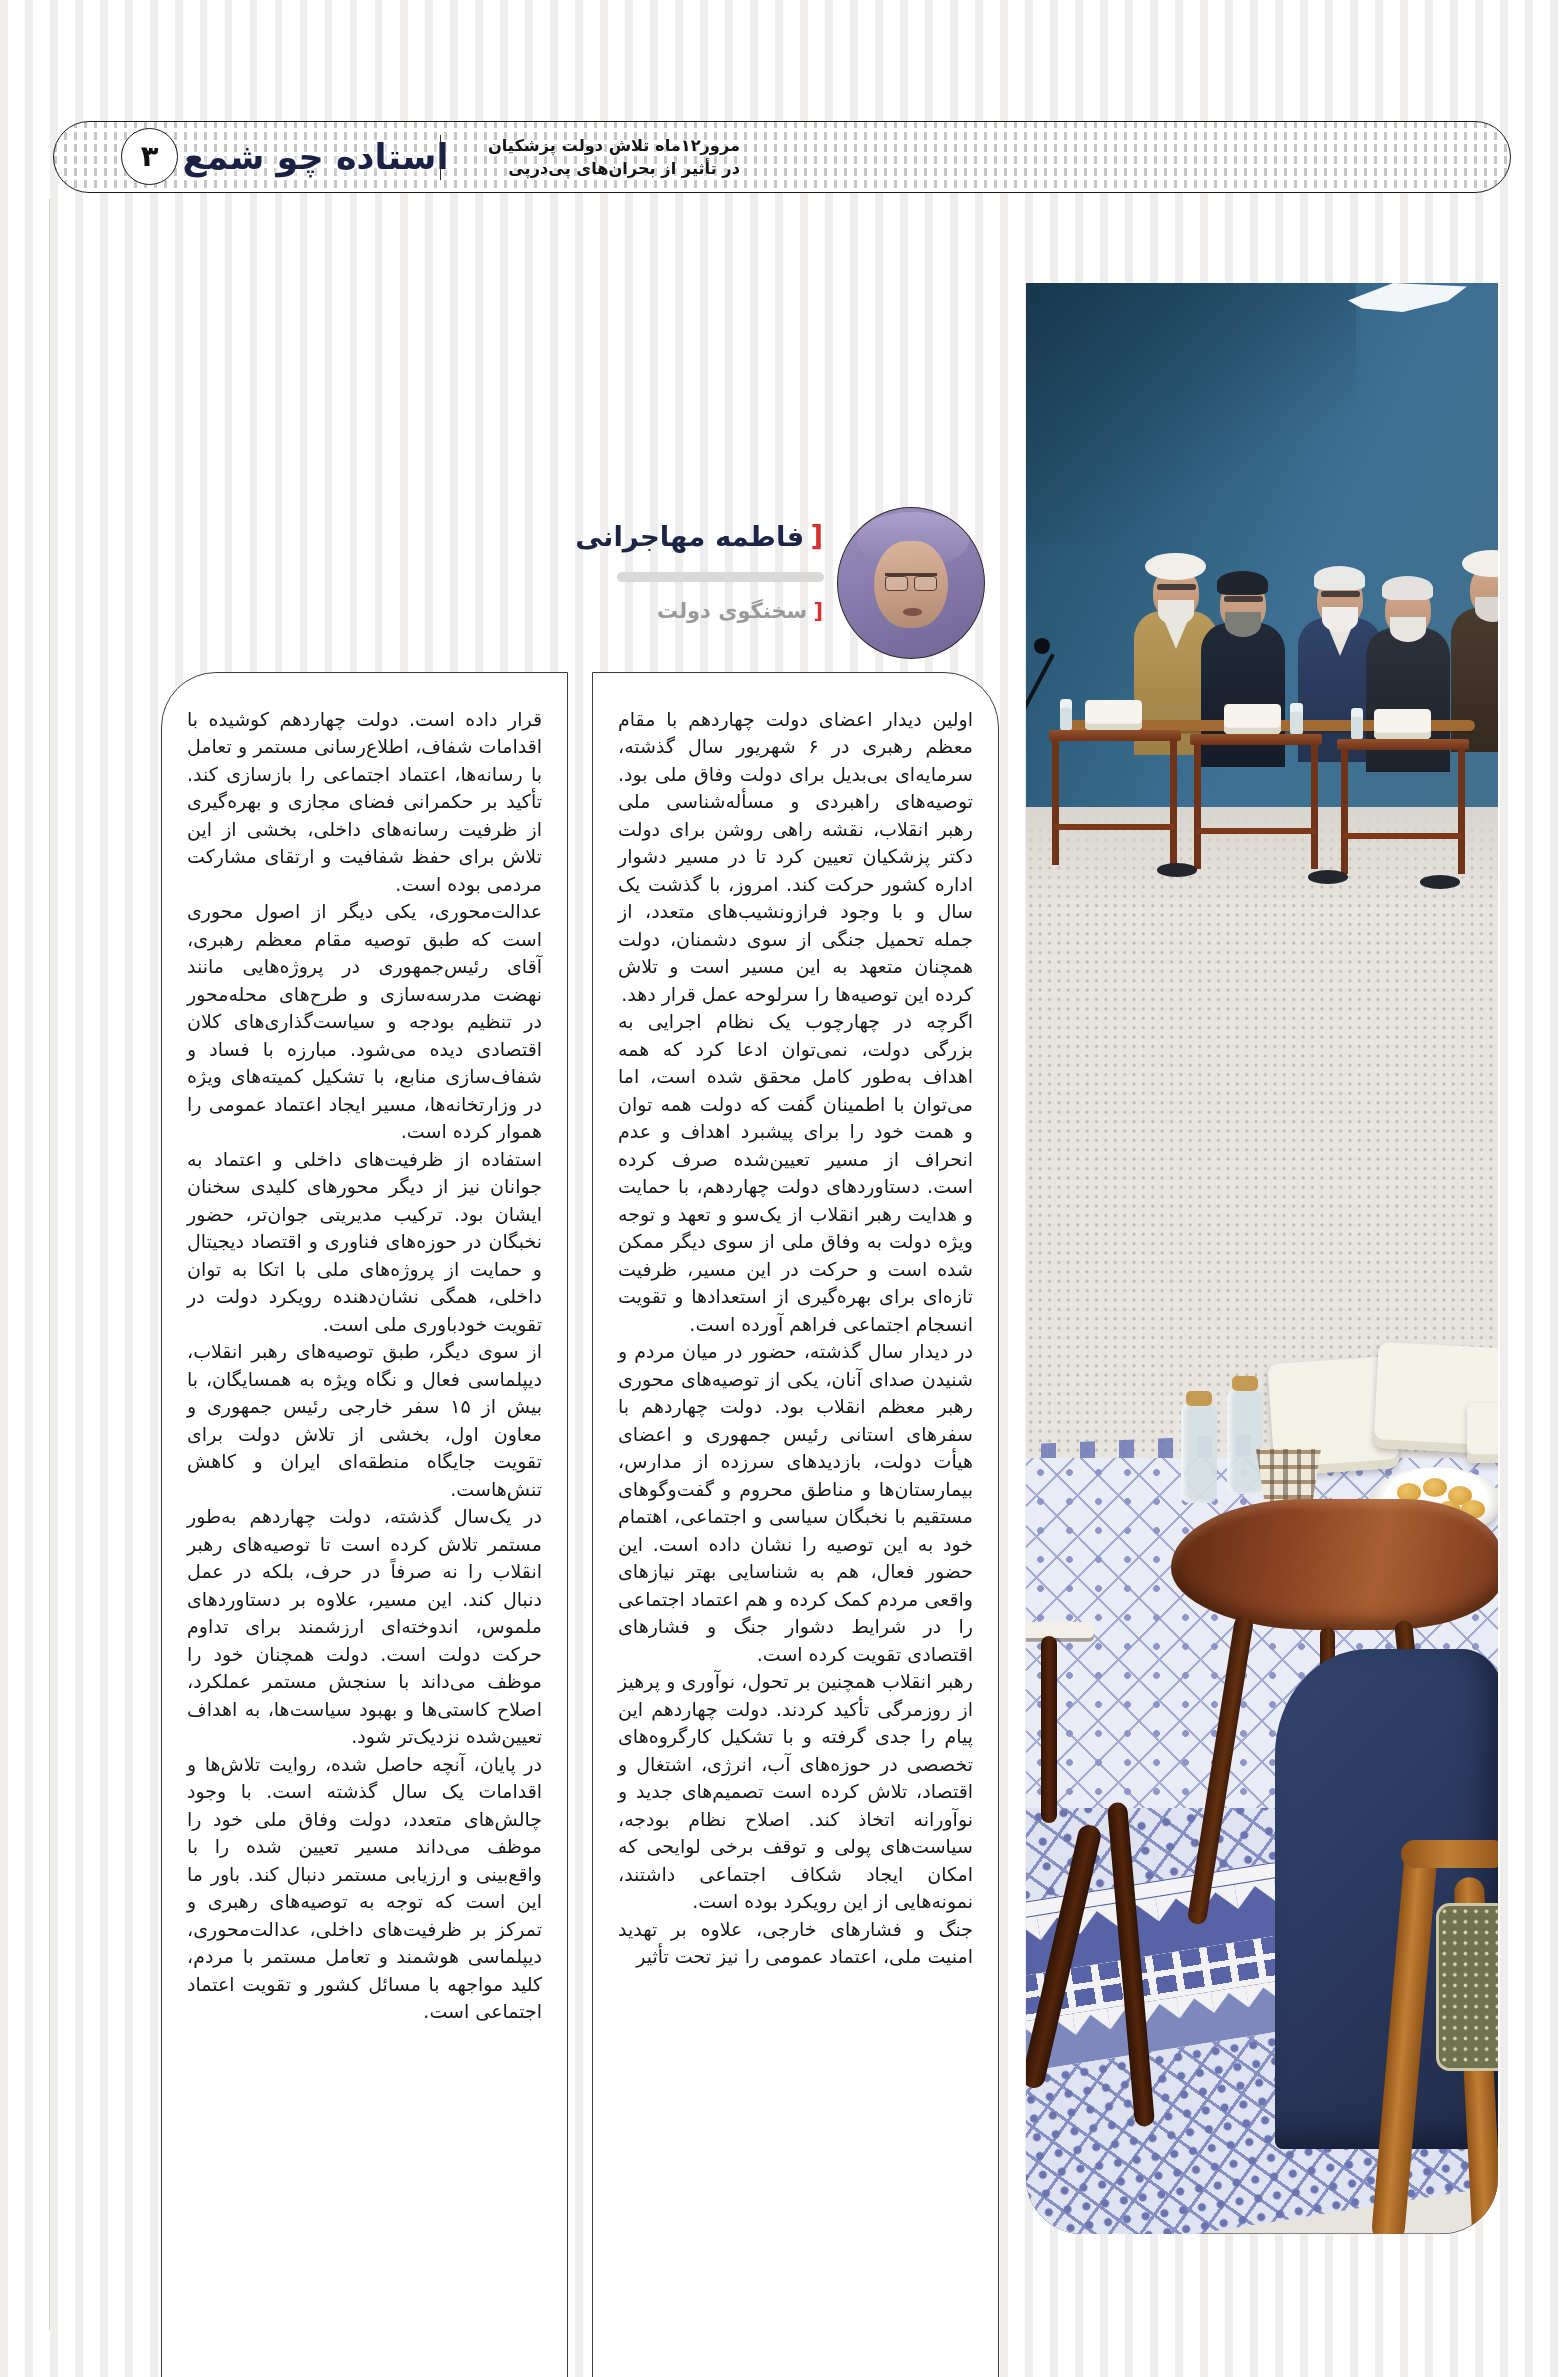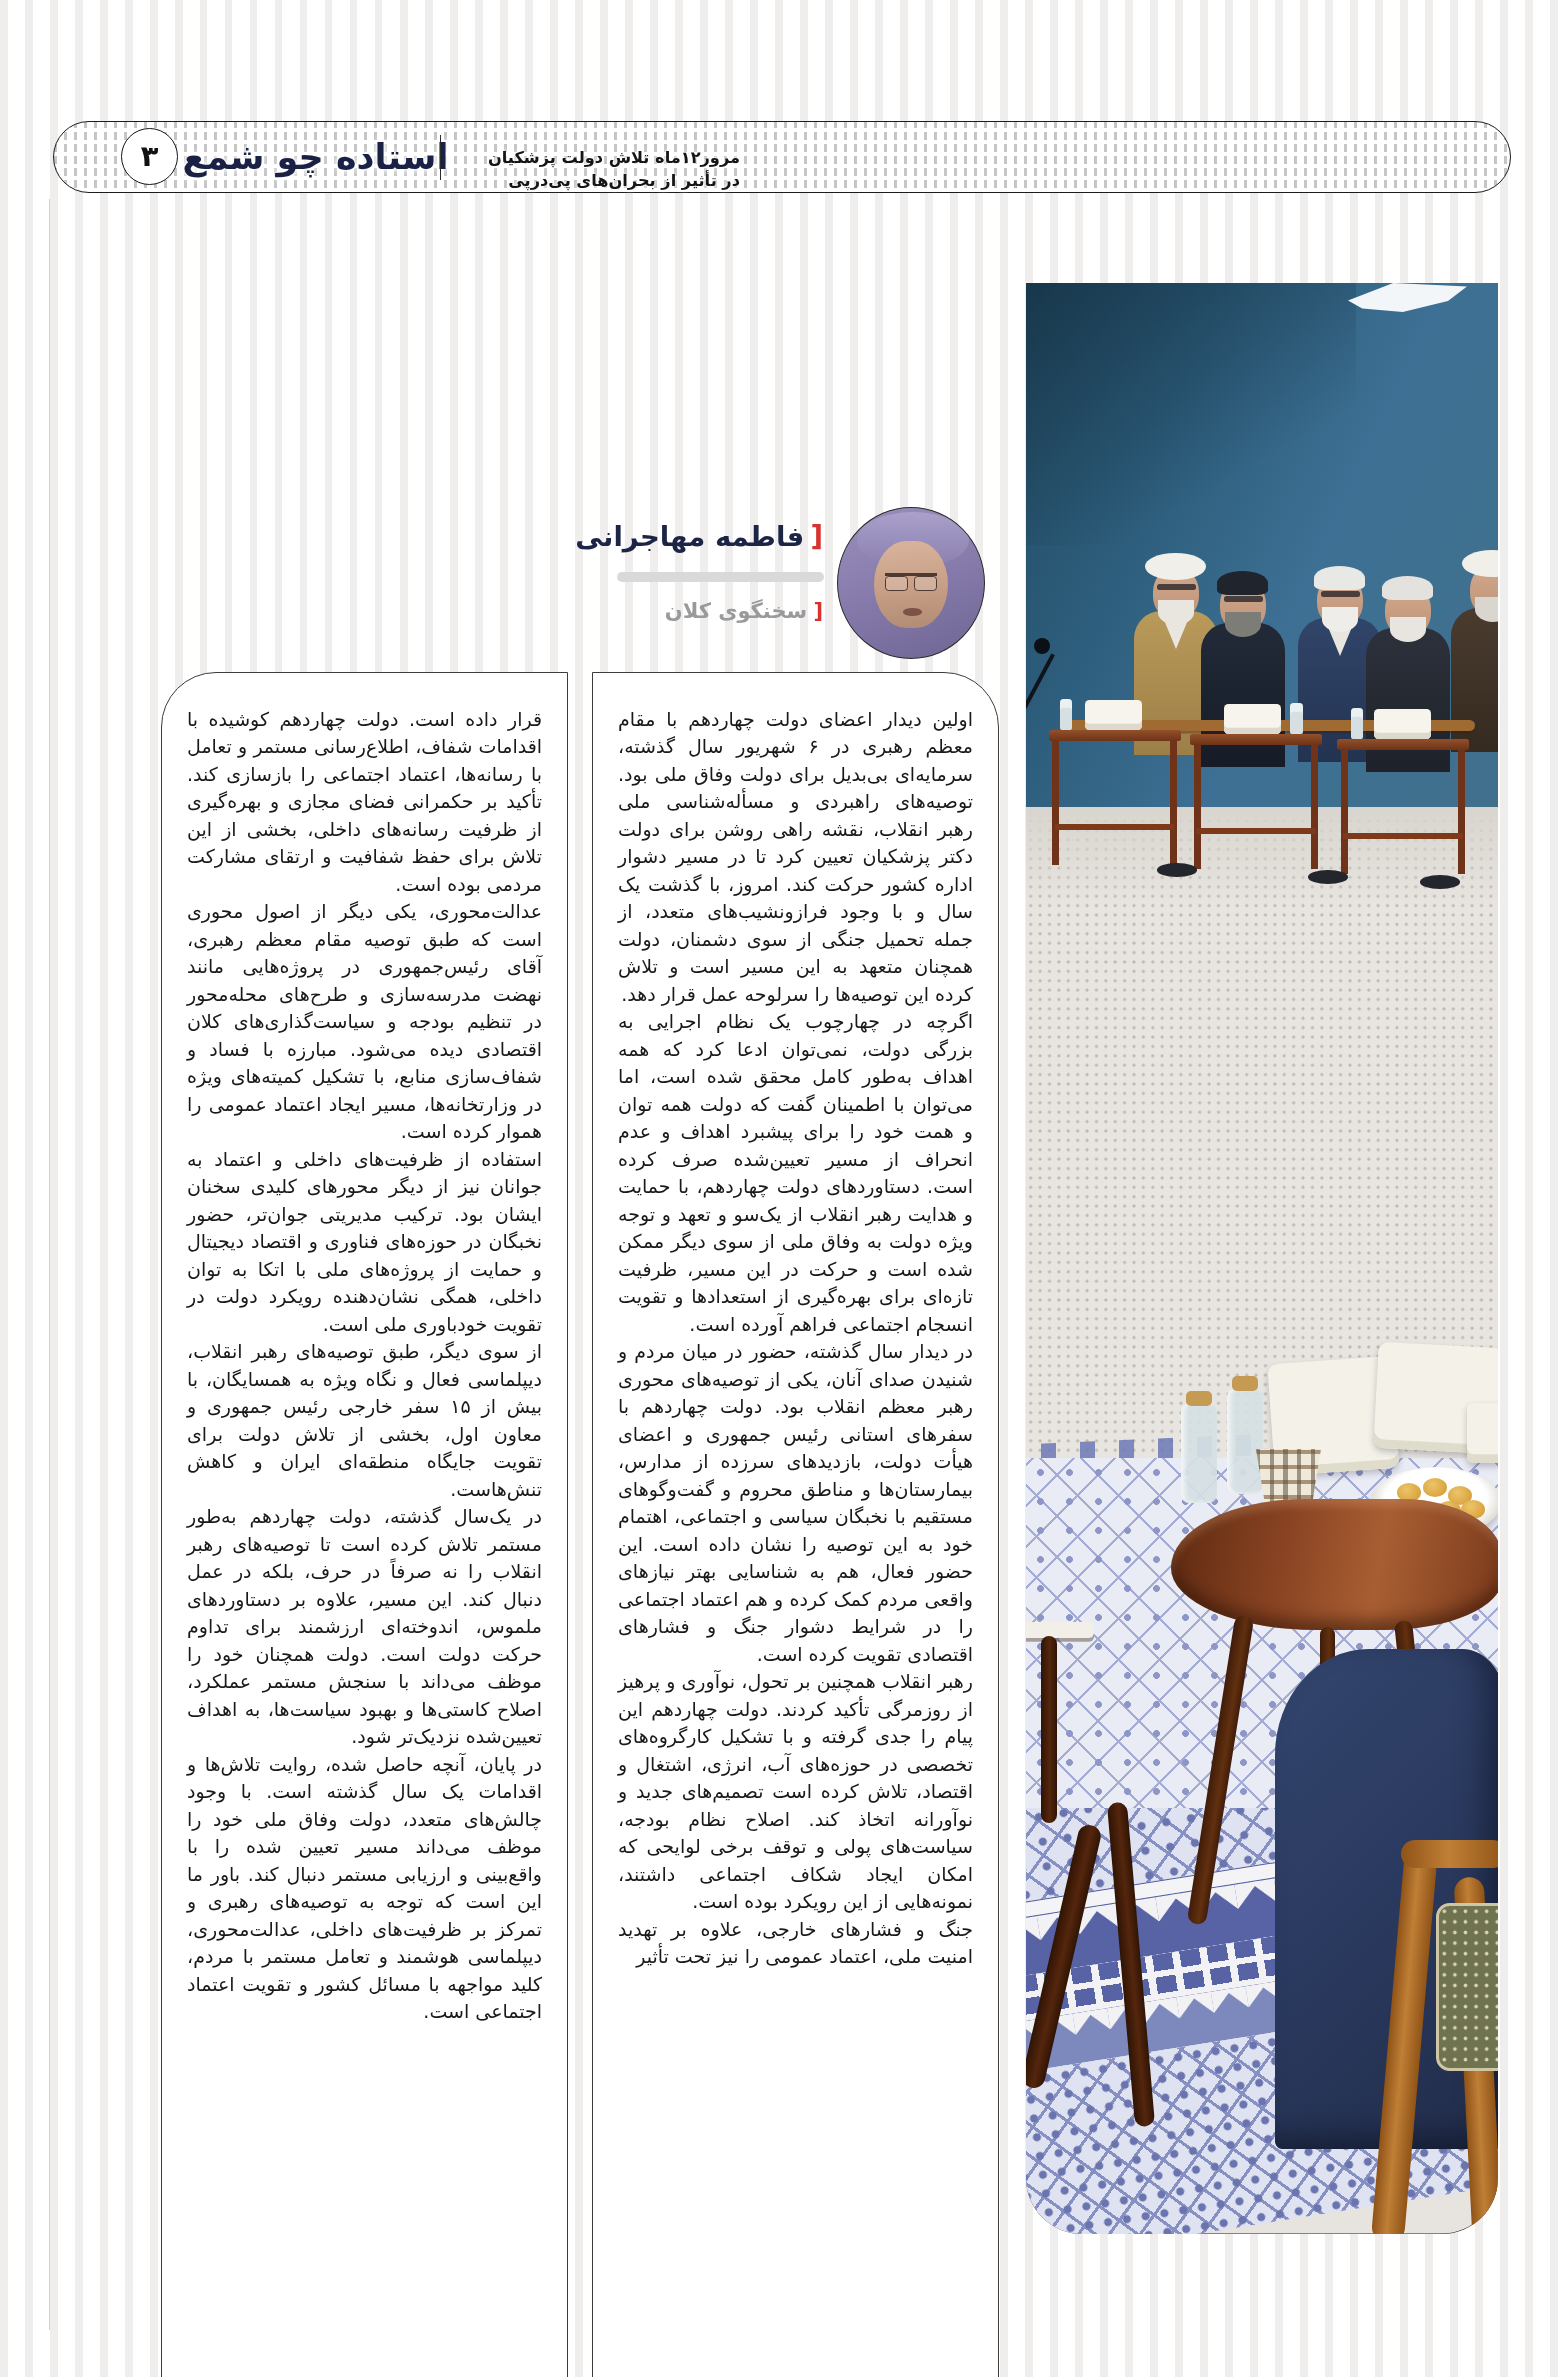--- a/index.html
+++ b/index.html
@@ -25,21 +25,21 @@
   }
   .section-title{
     position:absolute;left:149px;top:10px;width:225px;height:50px;
     display:flex;align-items:center;justify-content:center;
     font-size:35px;font-weight:bold;color:#1a2144;letter-spacing:-0.6px;
     text-shadow:0 0 3.7px #fff,0 0 6.2px #fff,0 0 8.7px #fff;
     white-space:nowrap;
   }
   .band-divider{position:absolute;left:386px;top:12.5px;width:1.2px;height:45px;background:#2a2a2a;}
   .kicker{
-    position:absolute;left:405px;top:22px;width:281px;height:50px;
+    position:absolute;left:405px;top:10px;width:281px;height:50px;
     display:flex;flex-direction:column;justify-content:center;gap:3.7px;
     font-size:16.2px;font-weight:bold;color:#151515;text-align:right;
     text-shadow:0 0 3.1px #fff,0 0 5px #fff;line-height:1.2;
   }
   
   .headline{
     position:absolute;right:545px;top:270px;width:862px;text-align:right;
     font-weight:bold;color:#1d2547;font-size:54px;line-height:94px;letter-spacing:-1.2px;
     white-space:nowrap;
   }
@@ -241,21 +241,21 @@
       </div>
     <div class="byline-mouth"></div>
   </div>
   <div class="byline-name-row">
     <span class="bracket" dir="ltr">]</span>
     <span>فاطمه مهاجرانی</span>
   </div>
   <div class="byline-bar"></div>
   <div class="byline-role-row">
     <span class="bracket" dir="ltr">]</span>
-    <span>سخنگوی کلان</span>
+    <span>سخنگوی دولت</span>
   </div>
 
   <div class="col-box right">
     <div class="col-inner">
       <p>اولین دیدار اعضای دولت چهاردهم با مقام معظم رهبری در ۶ شهریور سال گذشته، سرمایه‌ای بی‌بدیل برای دولت وفاق ملی بود. توصیه‌های راهبردی و مسأله‌شناسی ملی رهبر انقلاب، نقشه راهی روشن برای دولت دکتر پزشکیان تعیین کرد تا در مسیر دشوار اداره کشور حرکت کند. امروز، با گذشت یک سال و با وجود فرازونشیب‌های متعدد، از جمله تحمیل جنگی از سوی دشمنان، دولت همچنان متعهد به این مسیر است و تلاش کرده این توصیه‌ها را سرلوحه عمل قرار دهد.</p>
       <p>اگرچه در چهارچوب یک نظام اجرایی به بزرگی دولت، نمی‌توان ادعا کرد که همه اهداف به‌طور کامل محقق شده است، اما می‌توان با اطمینان گفت که دولت همه توان و همت خود را برای پیشبرد اهداف و عدم انحراف از مسیر تعیین‌شده صرف کرده است. دستاوردهای دولت چهاردهم، با حمایت و هدایت رهبر انقلاب از یک‌سو و تعهد و توجه ویژه دولت به وفاق ملی از سوی دیگر ممکن شده است و حرکت در این مسیر، ظرفیت تازه‌ای برای بهره‌گیری از استعدادها و تقویت انسجام اجتماعی فراهم آورده است.</p>
       <p>در دیدار سال گذشته، حضور در میان مردم و شنیدن صدای آنان، یکی از توصیه‌های محوری رهبر معظم انقلاب بود. دولت چهاردهم با سفرهای استانی رئیس جمهوری و اعضای هیأت دولت، بازدیدهای سرزده از مدارس، بیمارستان‌ها و مناطق محروم و گفت‌وگوهای مستقیم با نخبگان سیاسی و اجتماعی، اهتمام خود به این توصیه را نشان داده است. این حضور فعال، هم به شناسایی بهتر نیازهای واقعی مردم کمک کرده و هم اعتماد اجتماعی را در شرایط دشوار جنگ و فشارهای اقتصادی تقویت کرده است.</p>
       <p>رهبر انقلاب همچنین بر تحول، نوآوری و پرهیز از روزمرگی تأکید کردند. دولت چهاردهم این پیام را جدی گرفته و با تشکیل کارگروه‌های تخصصی در حوزه‌های آب، انرژی، اشتغال و اقتصاد، تلاش کرده است تصمیم‌های جدید و نوآورانه اتخاذ کند. اصلاح نظام بودجه، سیاست‌های پولی و توقف برخی لوایحی که امکان ایجاد شکاف اجتماعی داشتند، نمونه‌هایی از این رویکرد بوده است.</p>
       <p>جنگ و فشارهای خارجی، علاوه بر تهدید امنیت ملی، اعتماد عمومی را نیز تحت تأثیر</p>
     </div>

